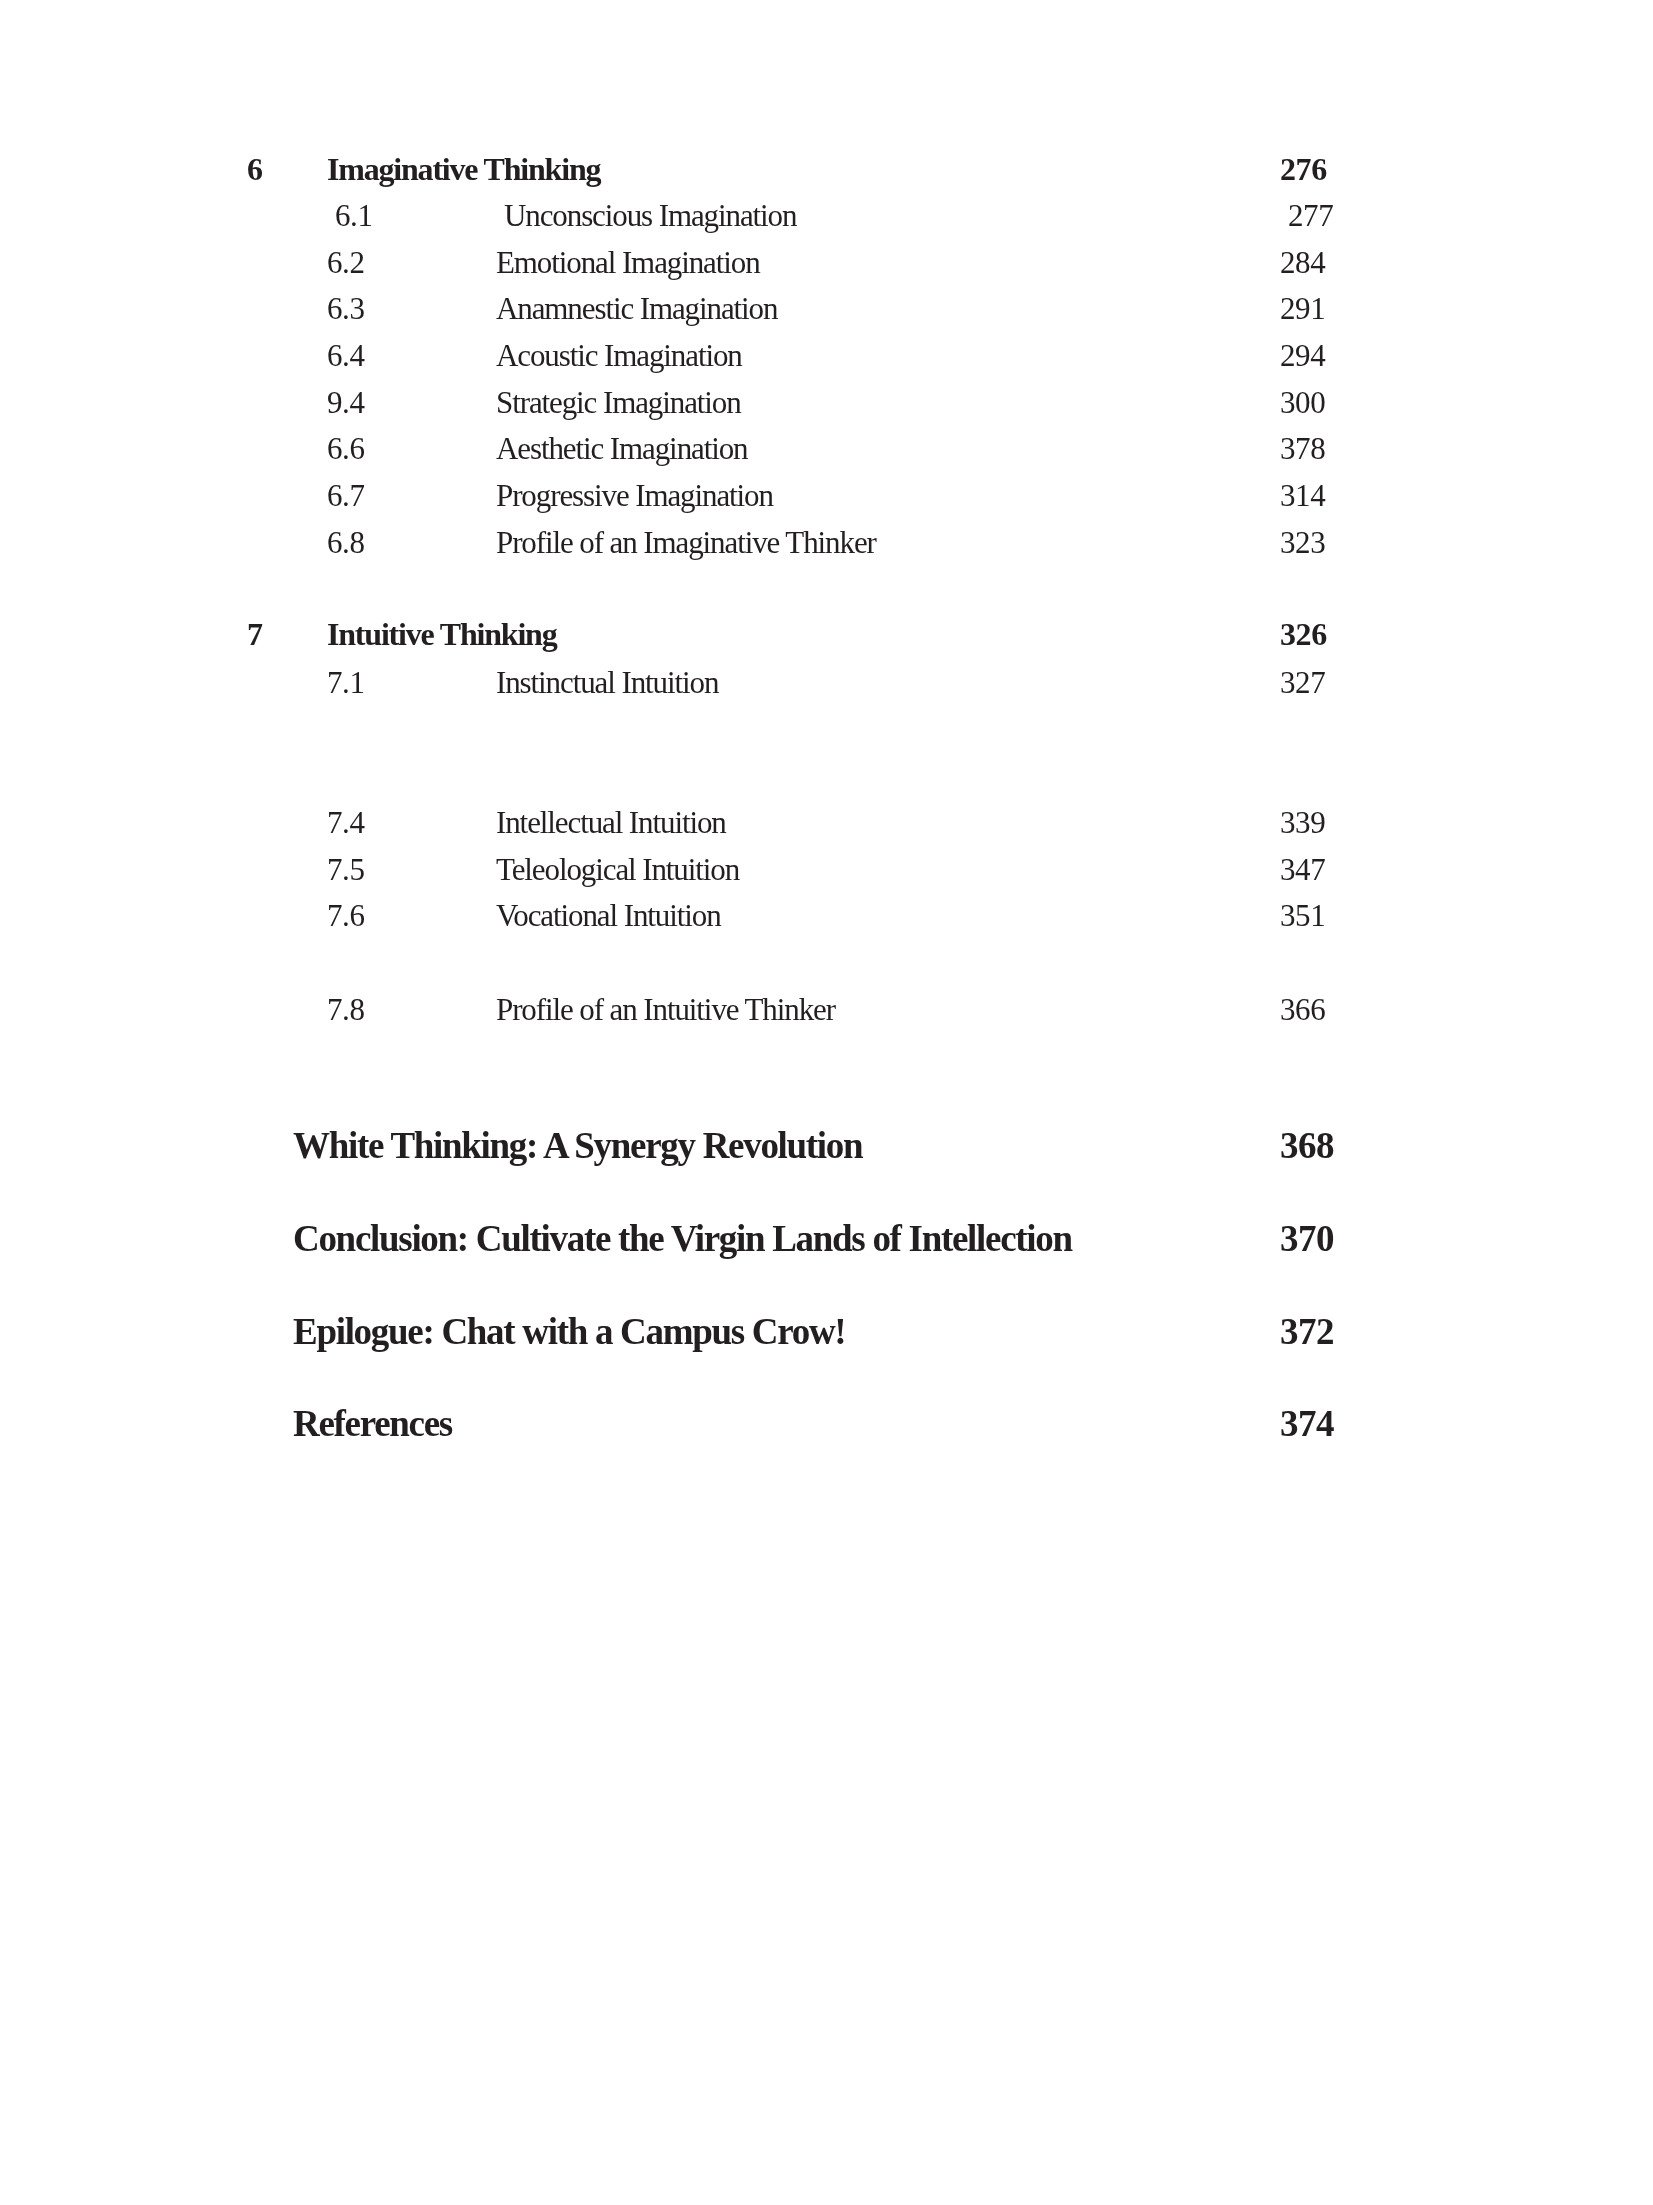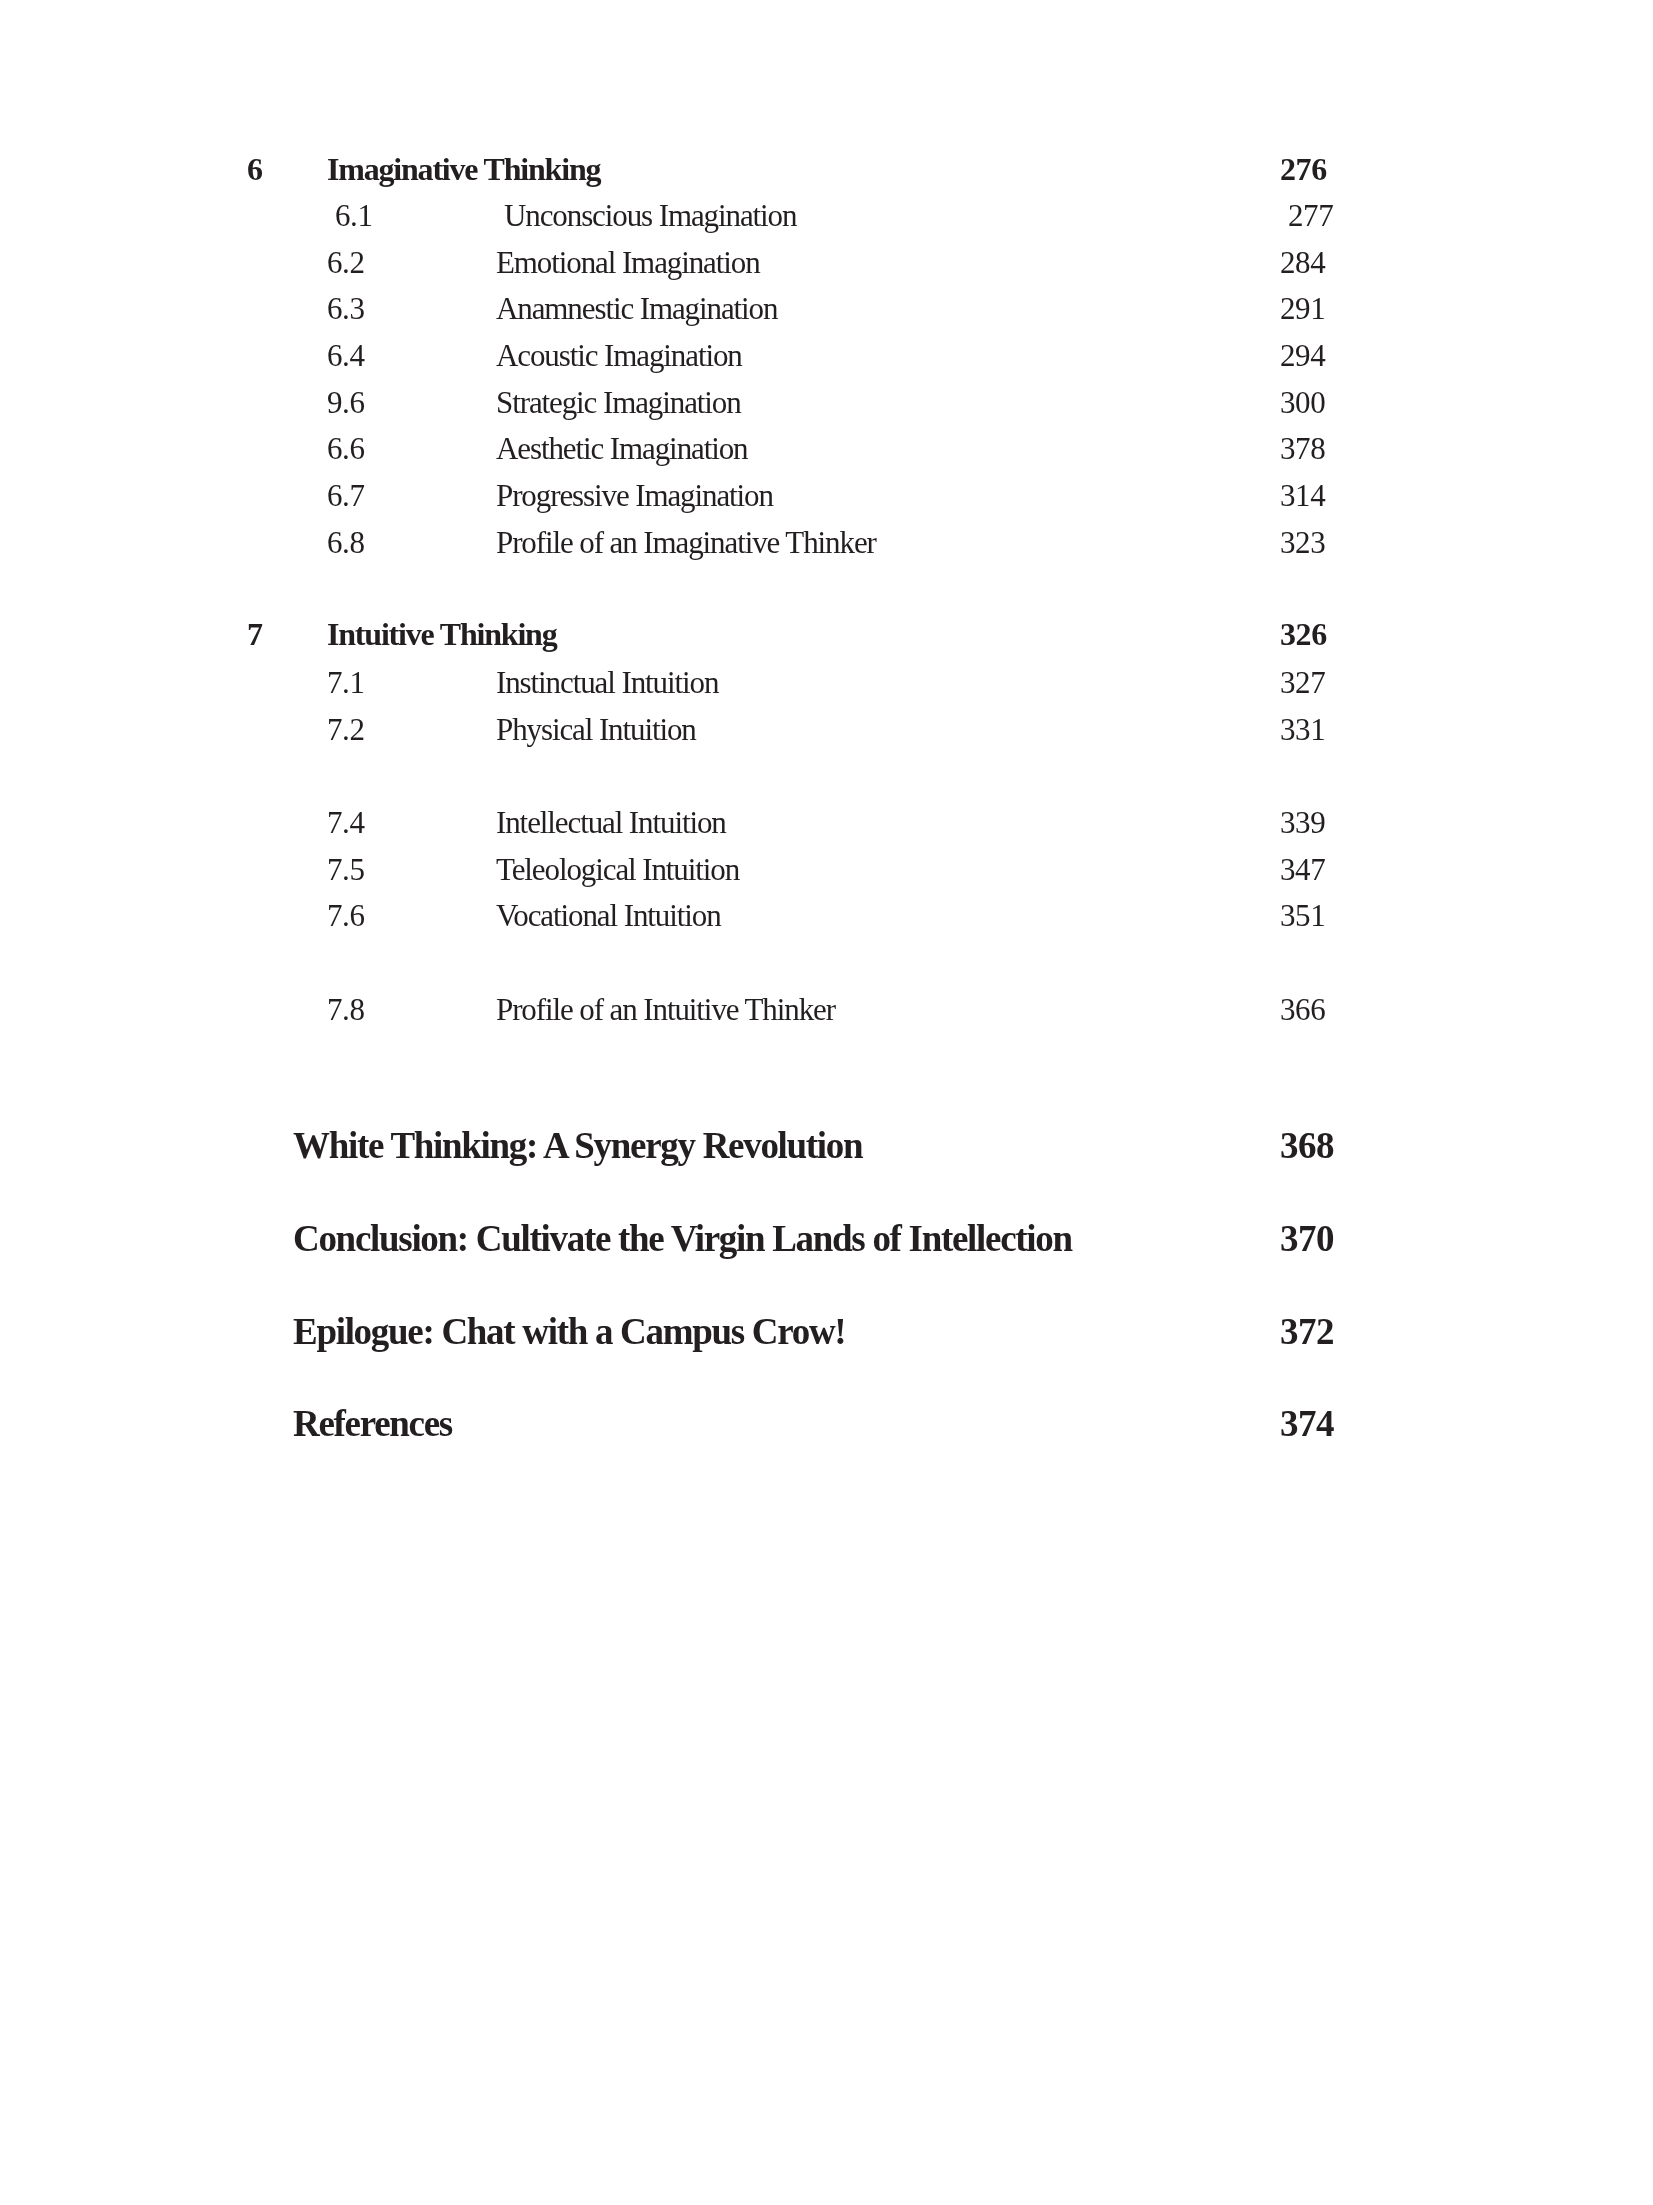--- a/index.html
+++ b/index.html
@@ -54,21 +54,21 @@
     <span class="cell num">6.3</span>
     <span class="cell title">Anamnestic Imagination</span>
     <span class="cell page-no">291</span>
   </div>
   <div class="row section" style="top:332px;">
     <span class="cell num">6.4</span>
     <span class="cell title">Acoustic Imagination</span>
     <span class="cell page-no">294</span>
   </div>
   <div class="row section" style="top:379px;">
-    <span class="cell num">9.6</span>
+    <span class="cell num">9.4</span>
     <span class="cell title">Strategic Imagination</span>
     <span class="cell page-no">300</span>
   </div>
   <div class="row section" style="top:425px;">
     <span class="cell num">6.6</span>
     <span class="cell title">Aesthetic Imagination</span>
     <span class="cell page-no">378</span>
   </div>
   <div class="row section" style="top:472px;">
     <span class="cell num">6.7</span>
@@ -84,25 +84,20 @@
   <div class="row chapter" style="top:611px;">
     <span class="cell num">7</span>
     <span class="cell title">Intuitive Thinking</span>
     <span class="cell page-no">326</span>
   </div>
 
   <div class="row section" style="top:659px;">
     <span class="cell num">7.1</span>
     <span class="cell title">Instinctual Intuition</span>
     <span class="cell page-no">327</span>
-  </div>
-  <div class="row section" style="top:706px;">
-    <span class="cell num">7.2</span>
-    <span class="cell title">Physical Intuition</span>
-    <span class="cell page-no">331</span>
   </div>
   <div class="row section" style="top:799px;">
     <span class="cell num">7.4</span>
     <span class="cell title">Intellectual Intuition</span>
     <span class="cell page-no">339</span>
   </div>
   <div class="row section" style="top:846px;">
     <span class="cell num">7.5</span>
     <span class="cell title">Teleological Intuition</span>
     <span class="cell page-no">347</span>

